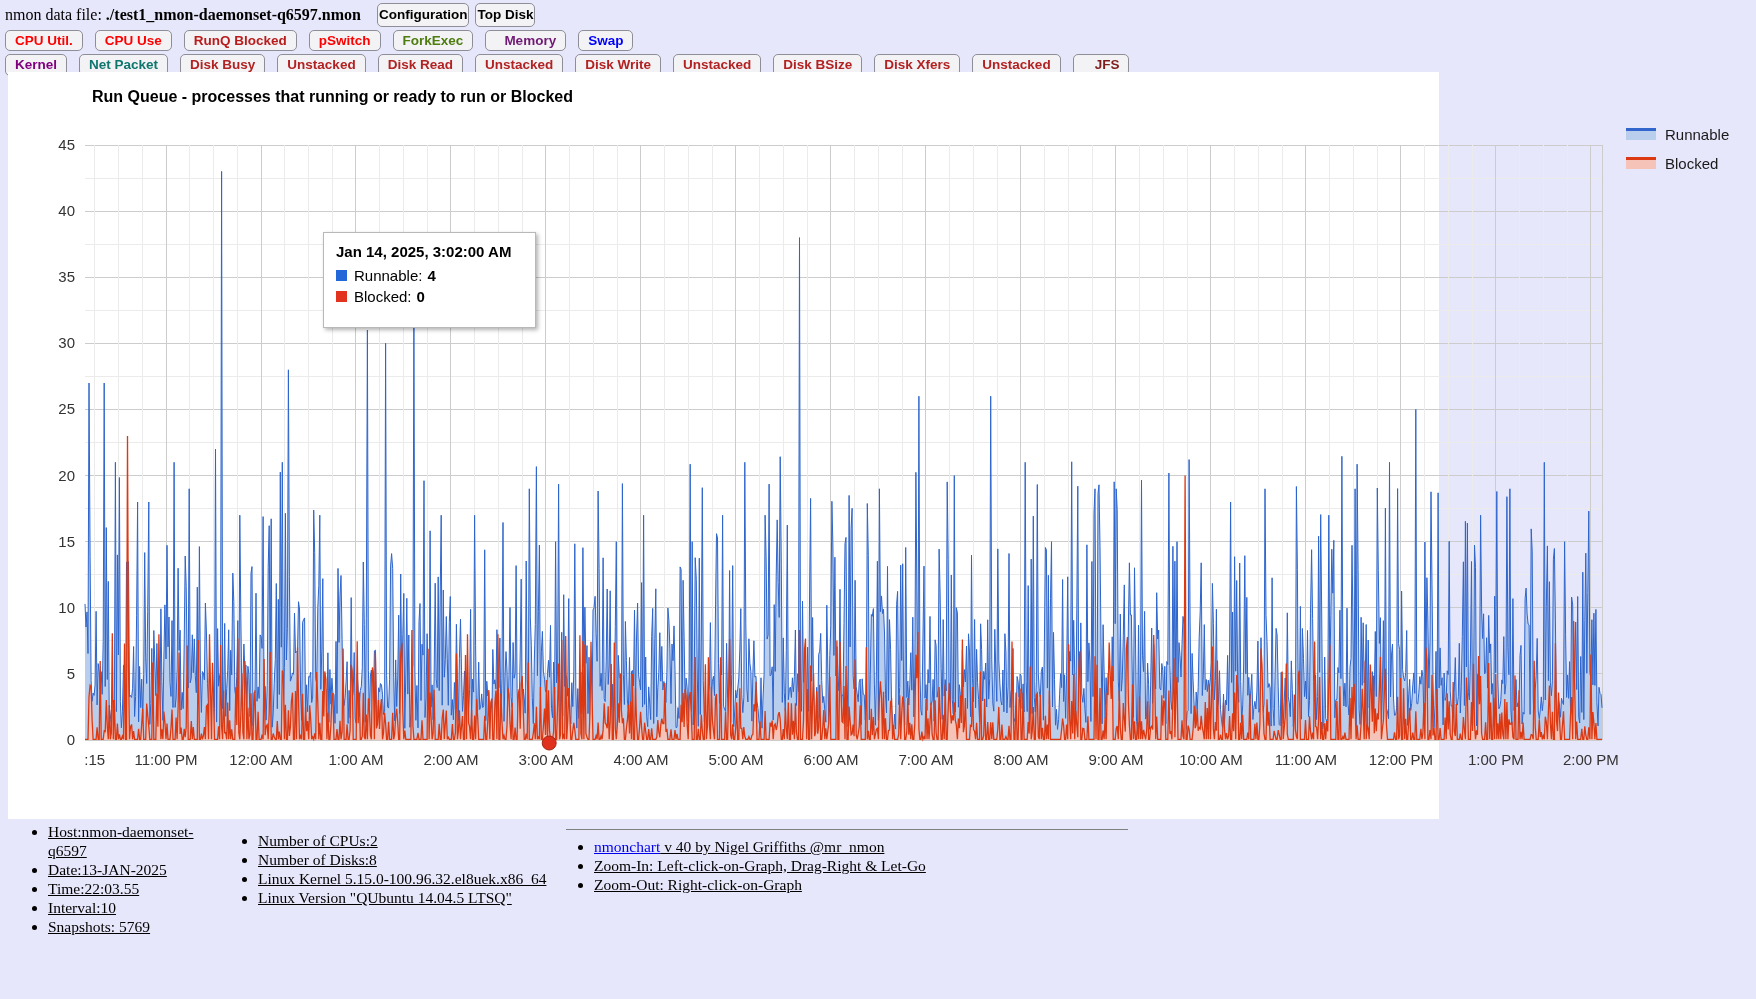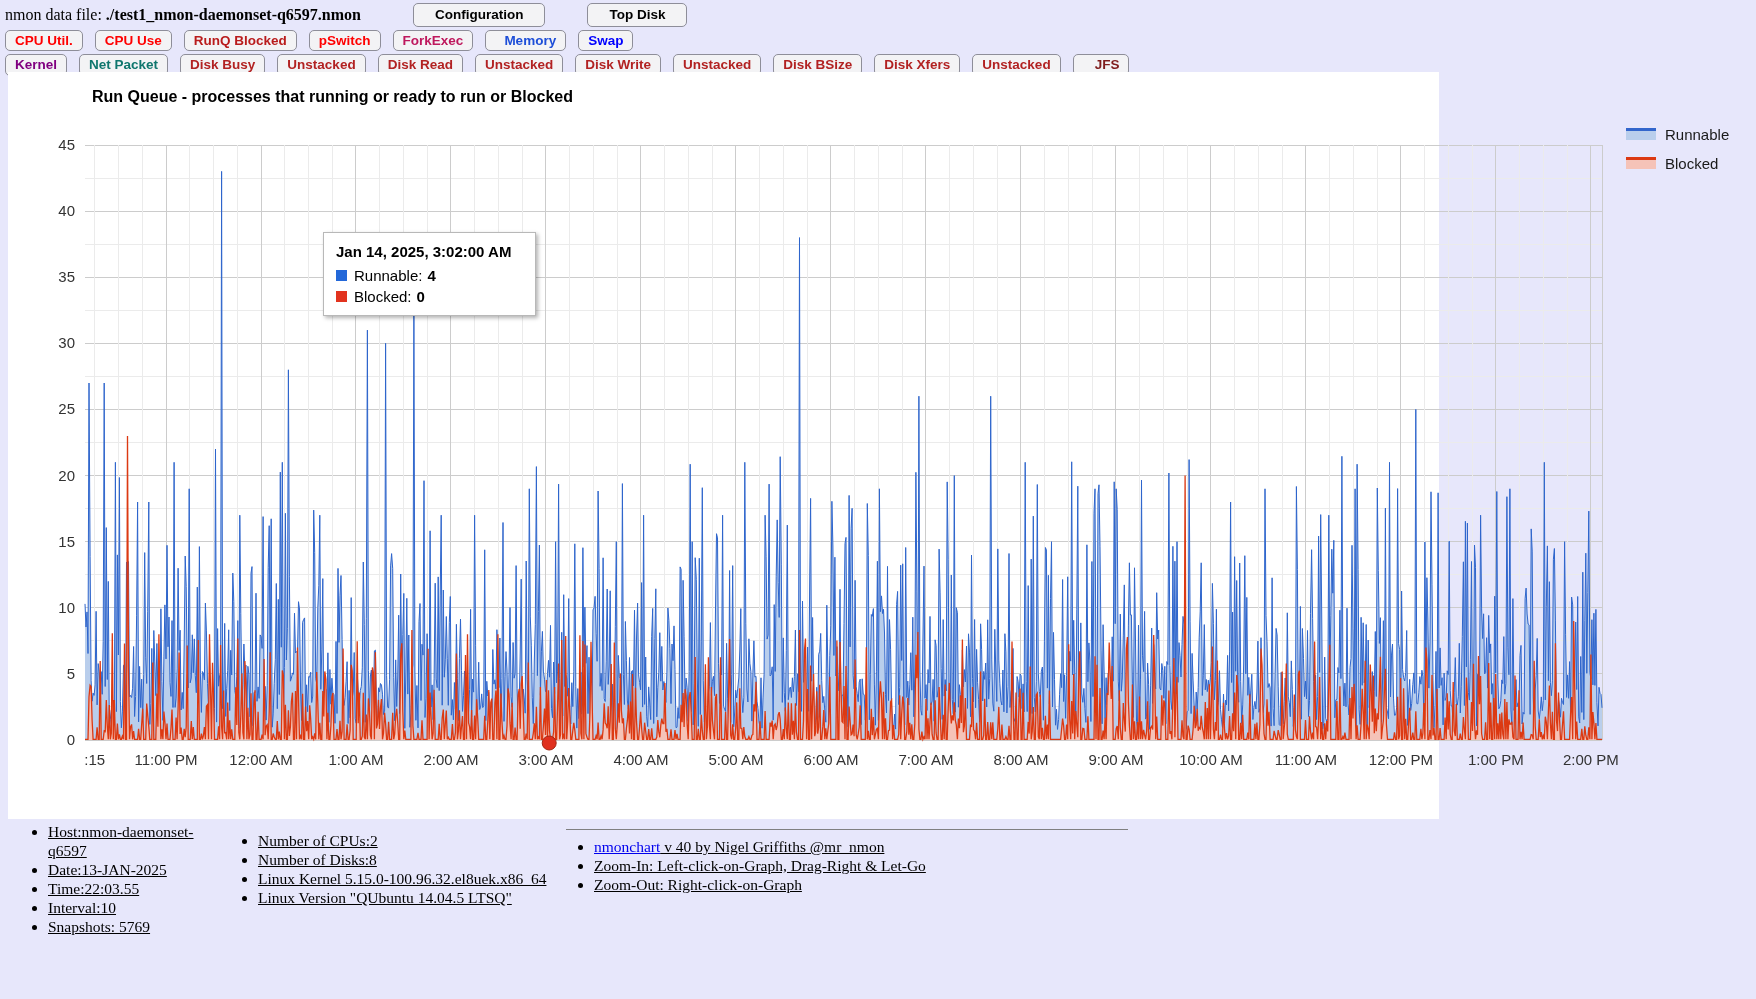--- a/index.html
+++ b/index.html
@@ -12,21 +12,21 @@
   
   .toolbar-row{display:flex;align-items:center;gap:12px;margin:3px 0 2px 5px;}
   .file-line{font-family:"Liberation Serif", serif;font-size:16px;color:#000;}
   .file-line b{font-weight:bold;}
   button.tb{
     font-family:"Liberation Sans", sans-serif;
     font-weight:bold;font-size:13.5px;color:#000;
     background:#f3f3f5;border:1px solid #8e8e99;border-radius:5px;
     padding:2px 9px;line-height:1.15;cursor:pointer;white-space:nowrap;
   }
-  button.tb.big{padding:3px 21px;margin-left:36px;}
+  button.tb.big{padding:3px 1px;}
   
   .chart-card{
     position:absolute;left:8px;top:72px;width:1431px;height:747px;
     background:#ffffff;
   }
   .chart-title{
     position:absolute;left:84px;top:16px;
     font-size:16px;font-weight:bold;color:#000;
   }
   svg.plot{position:absolute;left:0;top:0;}
@@ -35,21 +35,21 @@
   .legend-row{display:flex;align-items:center;margin-bottom:13px;height:16px;}
   .legend-swatch{width:30px;margin-right:9px;}
   .legend-line{height:3px;}
   .legend-fill{height:9px;}
   .legend-label{font-size:15px;color:#1a1a1a;}
   
   .tooltip{
     position:absolute;left:315px;top:160px;
     background:#fff;border:1px solid #b8b8b8;
     box-shadow:2px 2px 4px rgba(0,0,0,.3);
-    padding:10px 14px 10px 12px;font-size:15px;color:#000;min-width:185px;
+    padding:10px 14px 22px 12px;font-size:15px;color:#000;min-width:185px;
   }
   .tooltip-date{font-weight:bold;margin-bottom:7px;white-space:nowrap;}
   .tooltip-row{display:flex;align-items:center;margin-top:4px;white-space:nowrap;}
   .tooltip-sq{width:11px;height:11px;margin-right:7px;display:inline-block;}
   .tooltip-row b{margin-left:5px;}
   
   .footer{position:absolute;left:8px;top:823px;display:flex;align-items:flex-start;
           font-family:"Liberation Serif", serif;font-size:15.5px;color:#000;text-decoration:underline;}
   .footer ul{margin:0;padding-left:40px;line-height:1.22;}
   .fcol1{width:210px;}
@@ -68,22 +68,22 @@
   <span id="row1-btns" style="display:flex;gap:6px;margin-left:4px;">
       <button class="tb big" style="color: rgb(0, 0, 0);">Configuration</button>
       <button class="tb big" style="color: rgb(0, 0, 0);">Top Disk</button>
     </span>
 </div>
 <div class="toolbar-row" id="row2-btns">
     <button class="tb" style="color: rgb(255, 0, 0);">CPU Util.</button>
     <button class="tb" style="color: rgb(255, 0, 0);">CPU Use</button>
     <button class="tb" style="color: #b91c1c;">RunQ Blocked</button>
     <button class="tb" style="color: rgb(255, 0, 0);">pSwitch</button>
-    <button class="tb" style="color: #be185d;">ForkExec</button>
-    <button class="tb" style="color: #1d4ed8; padding-left: 18px;">Memory</button>
+    <button class="tb" style="color: #4d7c0f;">ForkExec</button>
+    <button class="tb" style="color: #701a75; padding-left: 18px;">Memory</button>
     <button class="tb" style="color: rgb(0, 0, 255);">Swap</button>
   </div>
 <div class="toolbar-row" id="row3-btns">
     <button class="tb" style="color: rgb(128, 0, 128);">Kernel</button>
     <button class="tb" style="color: #0f766e;">Net Packet</button>
     <button class="tb" style="color: rgb(178, 34, 34);">Disk Busy</button>
     <button class="tb" style="color: rgb(178, 34, 34);">Unstacked</button>
     <button class="tb" style="color: rgb(178, 34, 34);">Disk Read</button>
     <button class="tb" style="color: rgb(178, 34, 34);">Unstacked</button>
     <button class="tb" style="color: rgb(178, 34, 34);">Disk Write</button>

